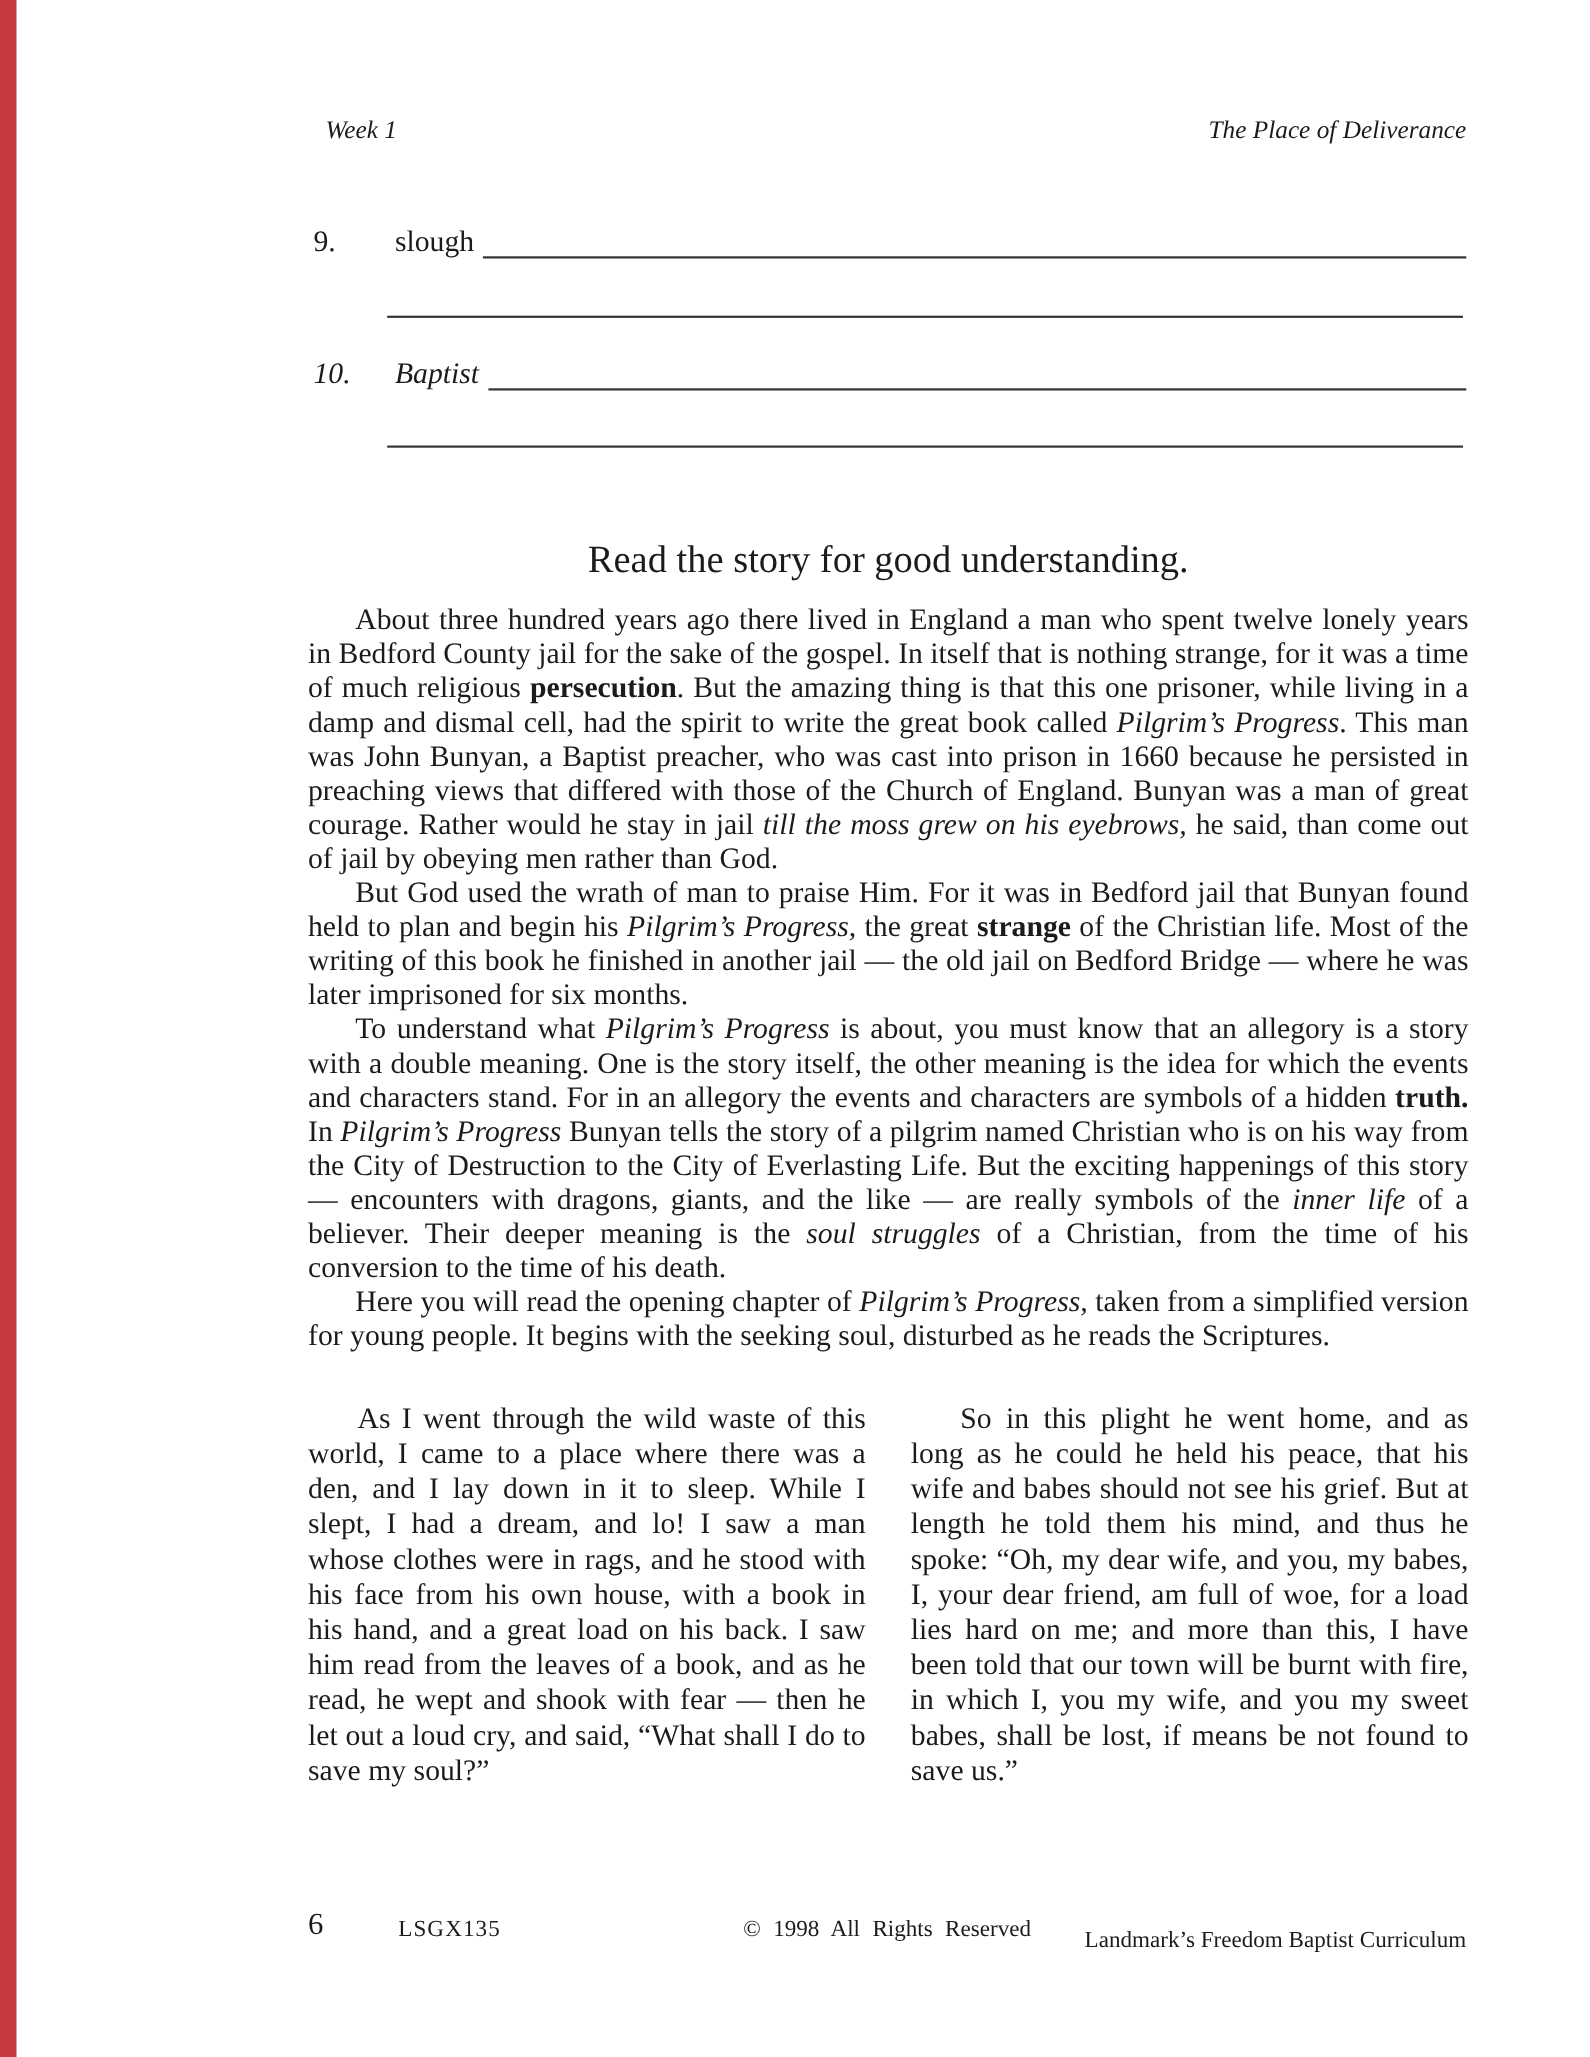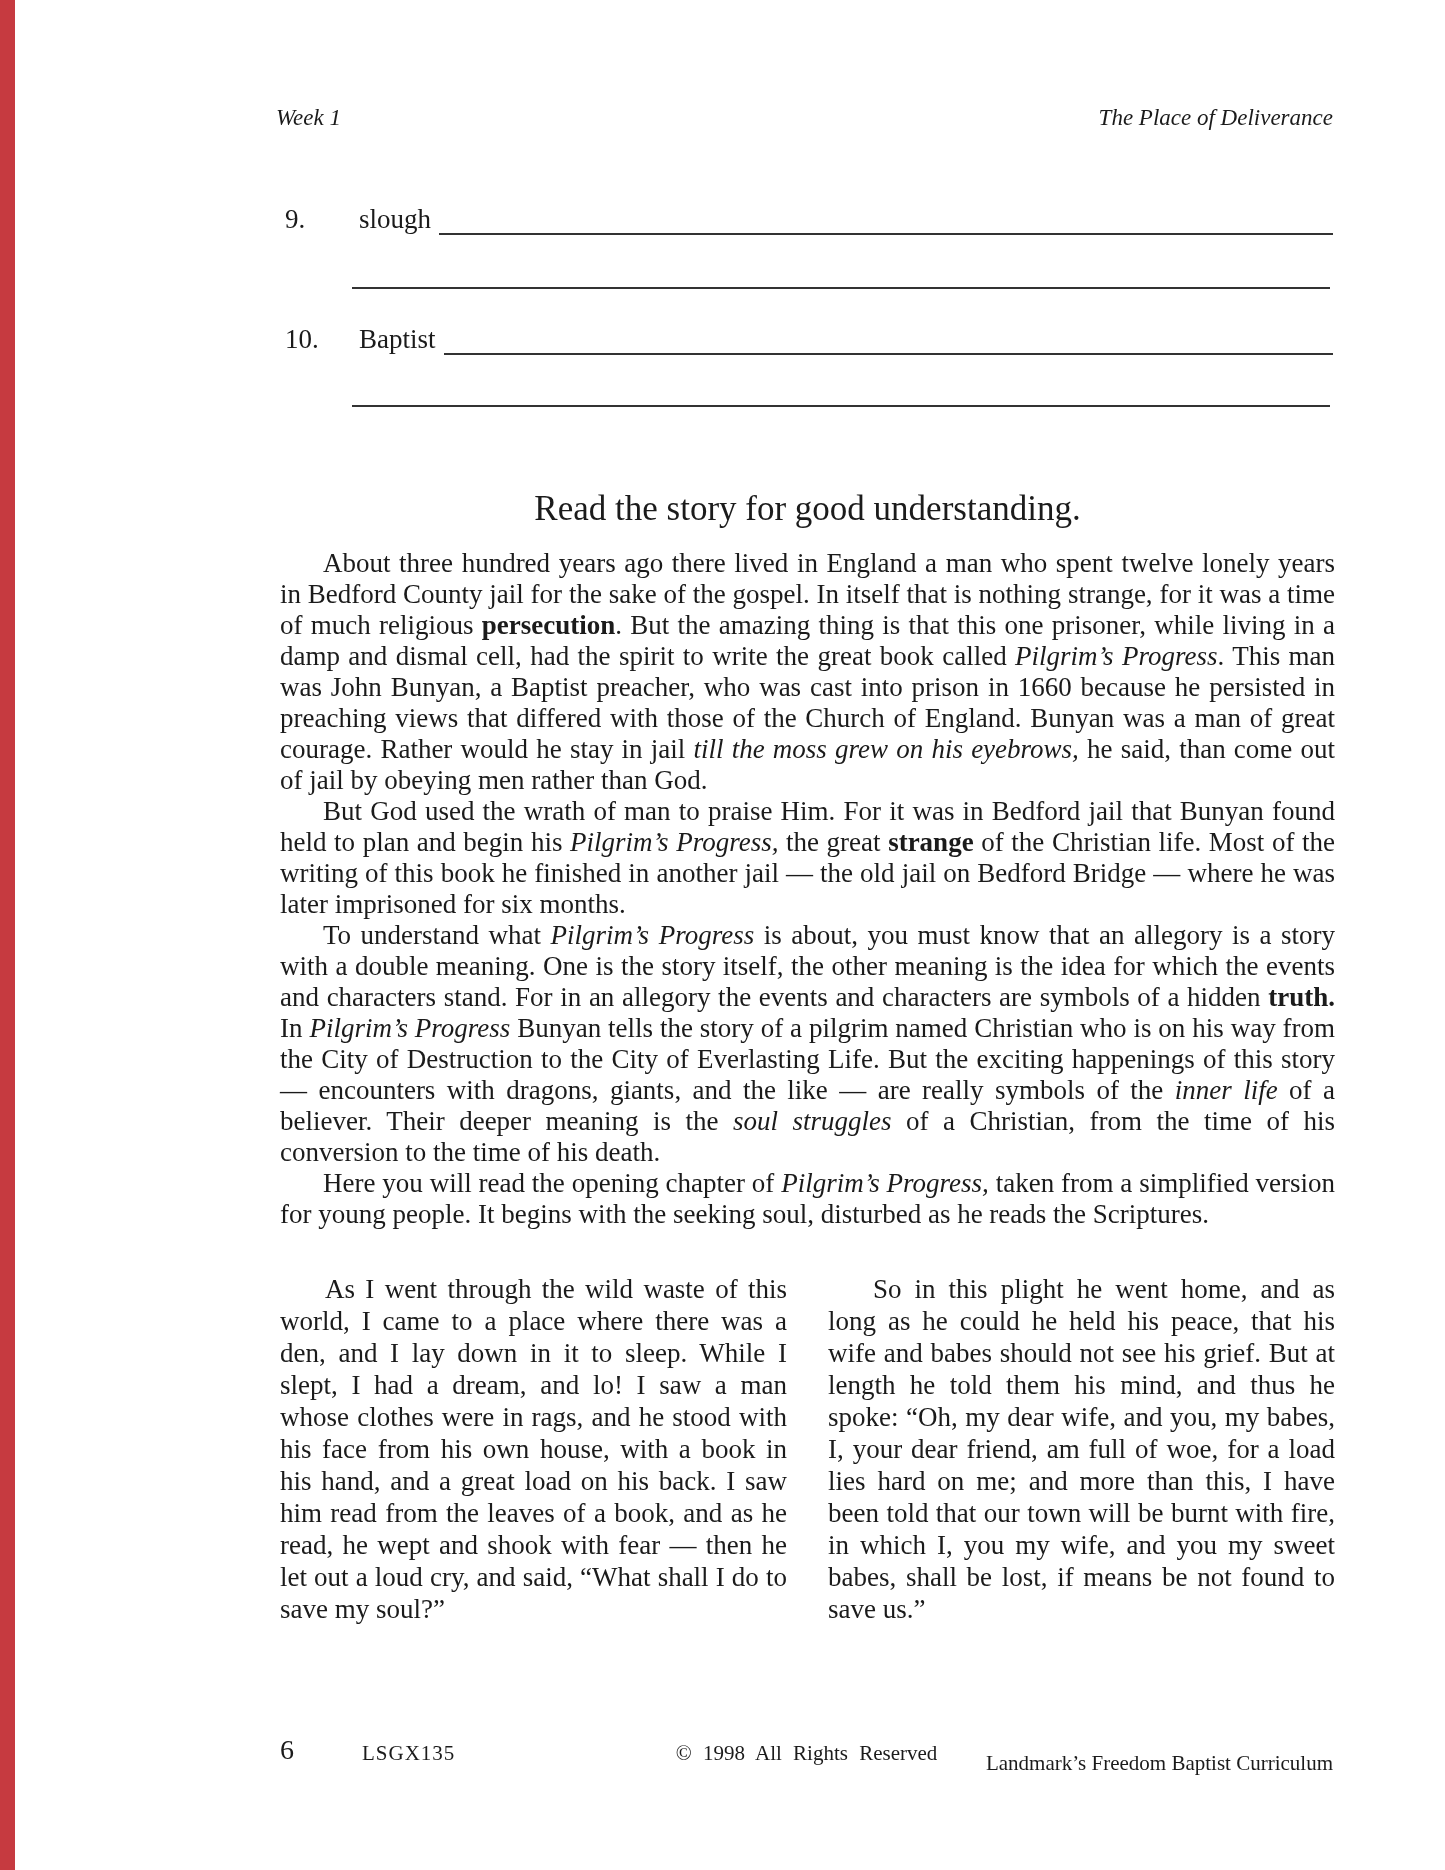--- a/index.html
+++ b/index.html
@@ -14,31 +14,31 @@
     background:#ffffff;
     font-family:"Liberation Serif","DejaVu Serif",serif;
     color:var(--text);
     overflow:hidden;
   }
   .edge-stripe{
     position:absolute;left:0;top:0;width:15px;height:100%;
     background:var(--stripe);
   }
   .page-header{
-    position:absolute;left:276px;right:112px;top:104px;
+    position:absolute;left:296px;right:112px;top:104px;
     display:flex;justify-content:space-between;
     font-style:italic;font-size:23px;line-height:28px;
   }
   .answer-row{
     position:absolute;left:285px;right:112px;
     display:flex;align-items:baseline;
     font-size:27px;line-height:33px;
   }
   .answer-row.item-9{top:203px;}
-  .answer-row.item-10{top:323px;}
+  .answer-row.item-10{top:323px;font-style:italic;}
   .answer-row .num{width:74px;flex:0 0 auto;}
   .answer-row .term{flex:0 0 auto;padding-right:8px;}
   .answer-row .rule{
     flex:1 1 auto;align-self:stretch;
     border-bottom:2.5px solid var(--line);
     margin-bottom:1px;
   }
   .blank-line{
     position:absolute;left:352px;width:978px;height:0;
     border-bottom:2.5px solid var(--line);

